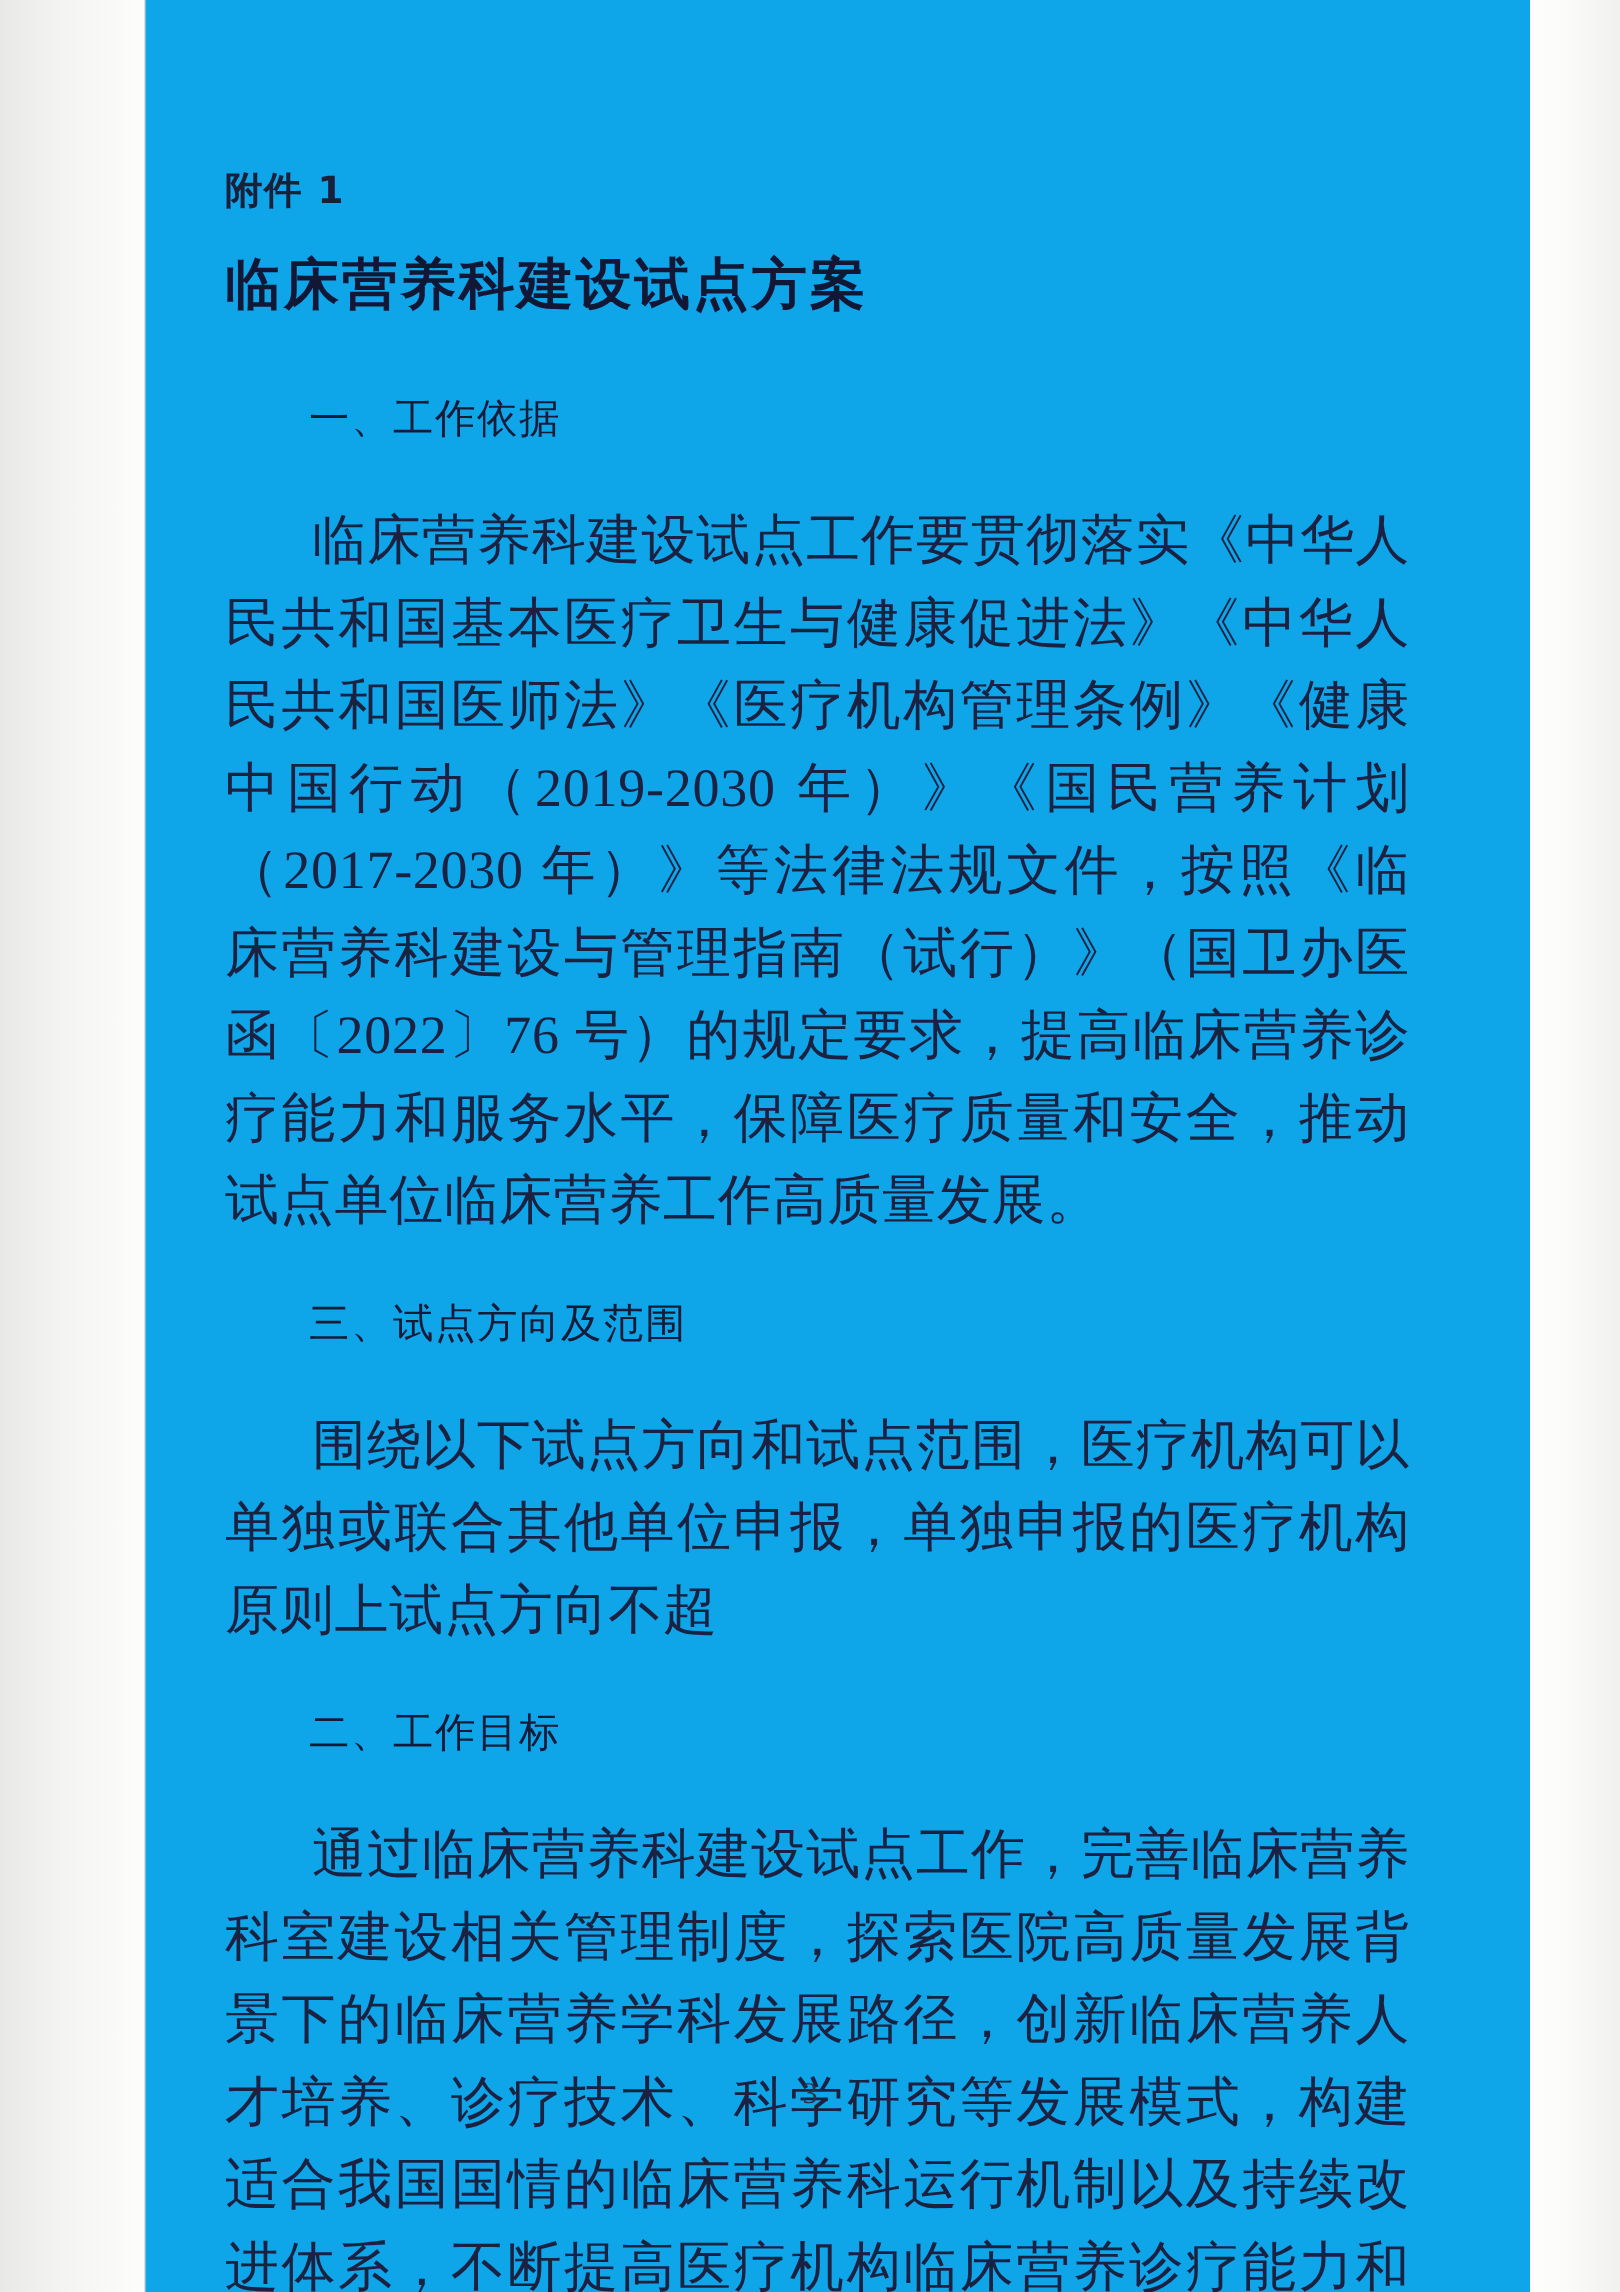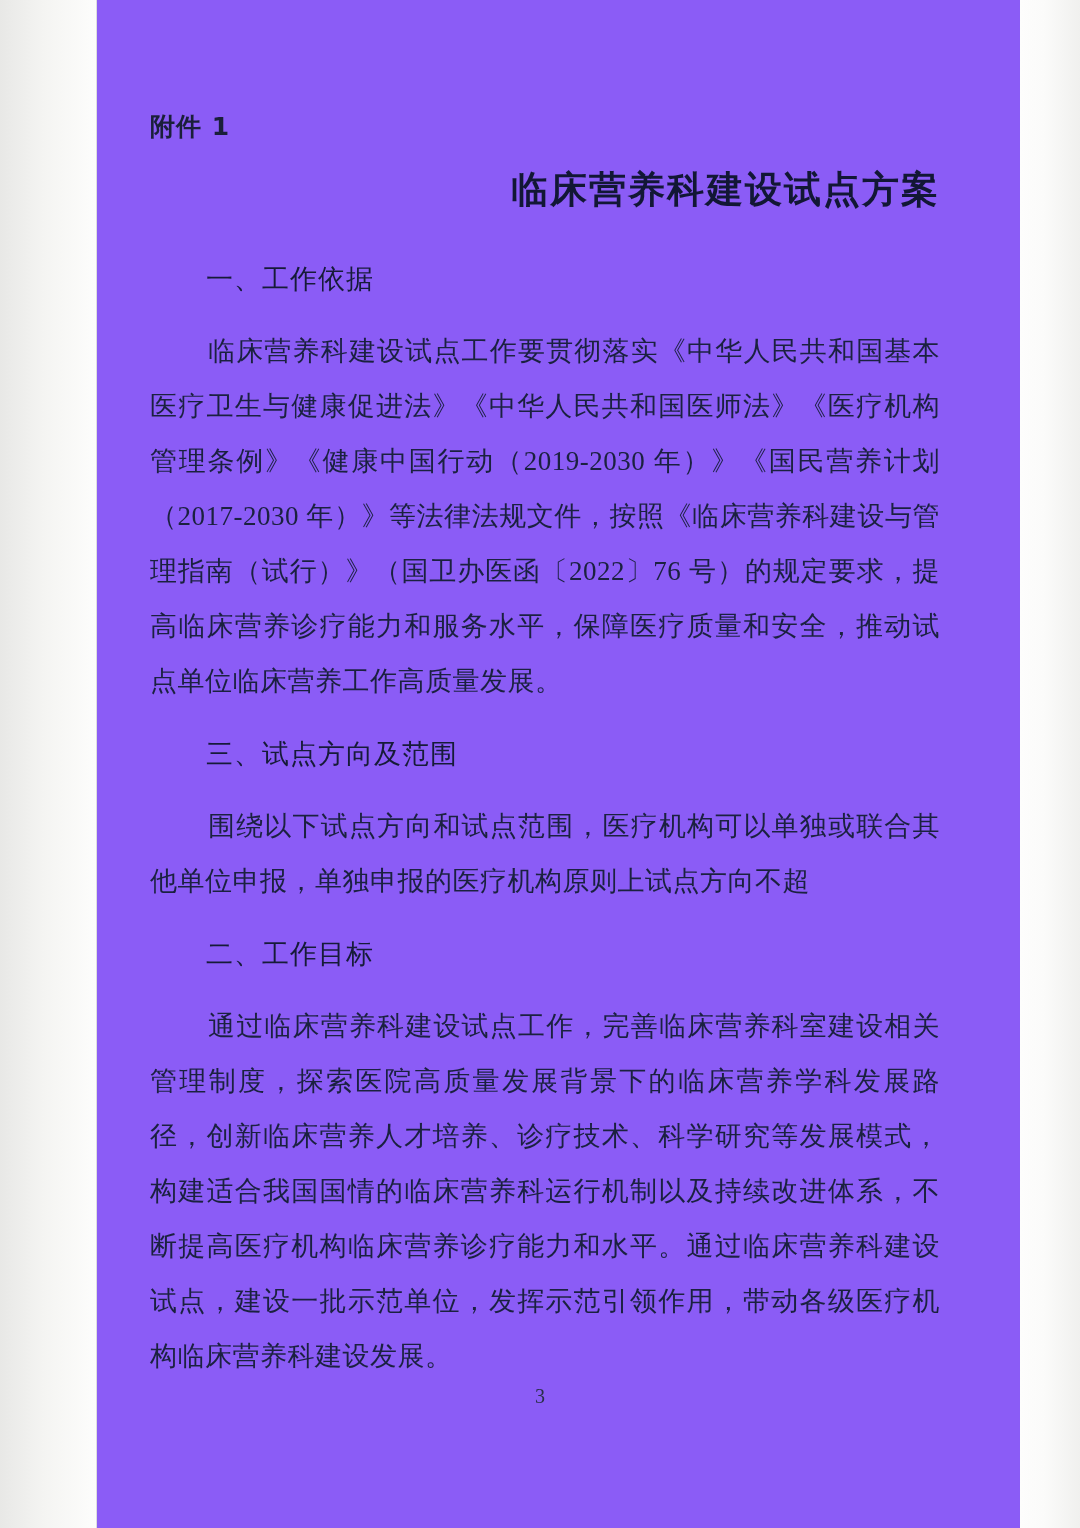--- a/index.html
+++ b/index.html
@@ -10,21 +10,21 @@
   body {
     width: 1080px;
     height: 1528px;
     position: relative;
     font-family: "Liberation Serif", "DejaVu Serif", serif;
     overflow: hidden;
   }
   .page {
     position: absolute;
     inset: 0;
-    background: #8b5cf6;
+    background: #0ea5e9;
   }
   
   .scan-shade-left {
     position: absolute;
     top: 0; left: 0;
     width: 96px; height: 100%;
     background: linear-gradient(to right, #e8e8e6 0%, #f4f4f2 45%, #fdfdfc 100%);
     pointer-events: none;
   }
   .scan-shade-right {
@@ -49,40 +49,40 @@
   }
   .attachment-label {
     font-family: "DejaVu Sans", "Liberation Sans", sans-serif;
     font-weight: bold;
     font-size: 25px;
     color: #1a1f3a;
     letter-spacing: 1px;
     margin-bottom: 22px;
   }
   .doc-title {
-    text-align: right;
+    text-align: left;
     font-family: "DejaVu Sans", "Liberation Sans", sans-serif;
     font-weight: bold;
     font-size: 37px;
     color: #121735;
     letter-spacing: 2px;
     margin: 10px 0 46px 0;
   }
   .section-heading {
     font-family: "DejaVu Sans", "Liberation Sans", sans-serif;
     font-weight: normal;
     font-size: 27px;
     color: #161b38;
     letter-spacing: 1px;
     text-indent: 56px;
     margin: 26px 0 14px 0;
   }
   .para {
     font-family: "Liberation Serif", "DejaVu Serif", serif;
-    font-size: 27px;
+    font-size: 36px;
     line-height: 55px;
     color: #1b2140;
     text-indent: 58px;
     text-align: justify;
     text-justify: inter-ideograph;
     letter-spacing: 0.5px;
   }
   .page-number {
     position: absolute;
     left: 0; right: 0;

